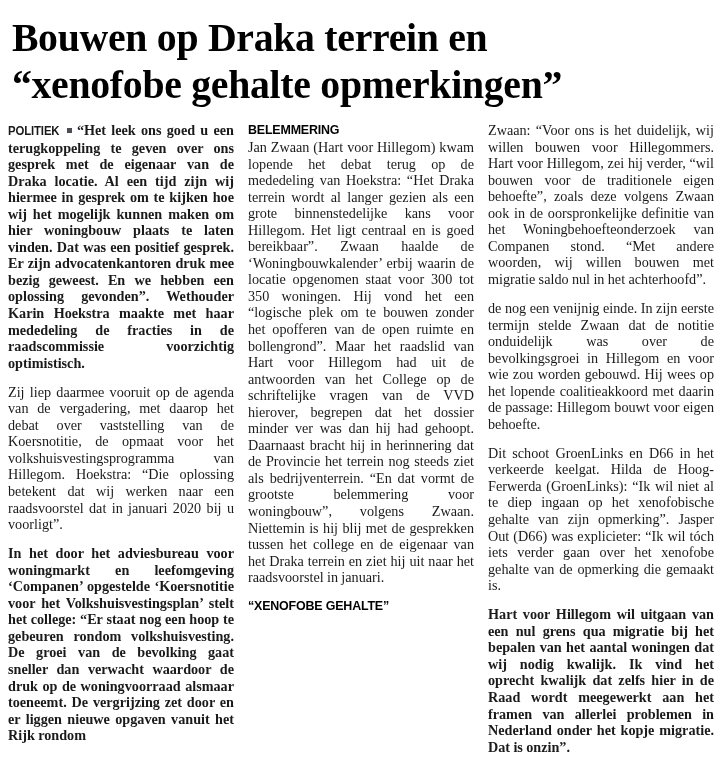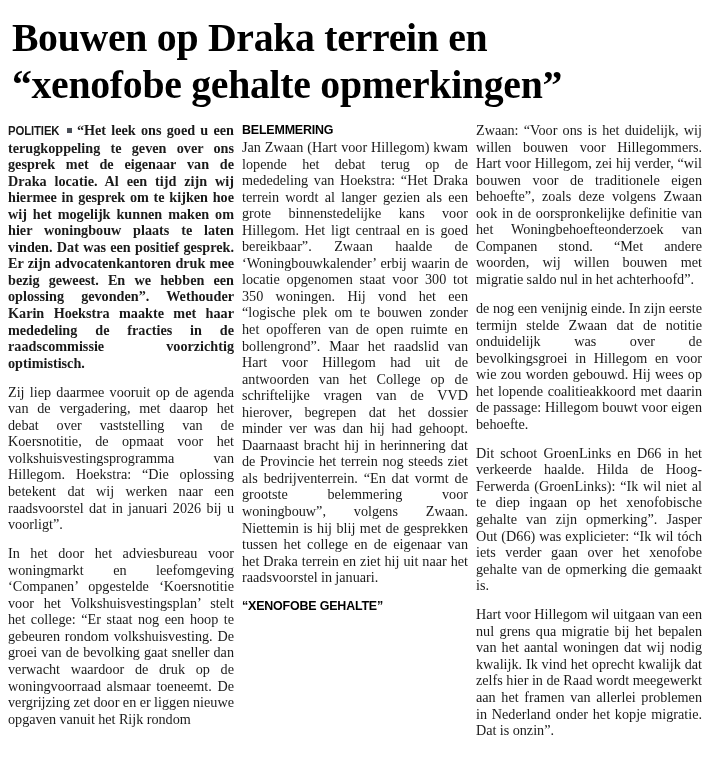--- a/index.html
+++ b/index.html
@@ -33,39 +33,39 @@
     margin: 0 0 14px 0;
     padding: 0 4px;
     transform: scaleX(0.97);
     transform-origin: left center;
     white-space: pre-line;
   }
 
   
   .columns {
     display: flex;
-    gap: 8px;
+    gap: 14px;
     align-items: flex-start;
   }
   .col {
     width: 226px;
     flex: 0 0 226px;
   }
 
   
   .para {
     font-size: 14.2px;
     line-height: 16.55px;
     text-align: justify;
     margin: 0 0 12.5px 0;
     hyphens: auto;
     -webkit-hyphens: auto;
     word-spacing: -0.2px;
   }
-  .para:last-child { margin-bottom: 0; }
+  .para:last-child { margin-bottom: 0; font-weight: bold; }
 
   .para.lead {
     font-weight: 700;
   }
 
   .kicker {
     font-family: "Liberation Sans", "DejaVu Sans", sans-serif;
     font-weight: 700;
     font-size: 12.4px;
     letter-spacing: -0.15px;
@@ -100,39 +100,39 @@
 <div class="page">
 
   <h1 class="headline">Bouwen op Draka terrein en
 “xenofobe gehalte opmerkingen”</h1>
 
   <div class="columns">
 
     <div class="col">
       <p class="para lead"><span class="kicker">POLITIEK</span><span class="bullet"></span><span>“Het leek ons goed u een terugkoppeling te geven over ons gesprek met de eigenaar van de Draka locatie. Al een tijd zijn wij hiermee in gesprek om te kijken hoe wij het mogelijk kunnen maken om hier woningbouw plaats te laten vinden. Dat was een positief gesprek. Er zijn advocatenkantoren druk mee bezig geweest. En we hebben een oplossing gevonden”. Wethouder Karin Hoekstra maakte met haar mededeling de fracties in de raadscommissie voorzichtig optimistisch.</span></p>
 
-      <p class="para">Zij liep daarmee vooruit op de agenda van de vergadering, met daarop het debat over vaststelling van de Koersnotitie, de opmaat voor het volkshuisvestingsprogramma van Hillegom. Hoekstra: “Die oplossing betekent dat wij werken naar een raadsvoorstel dat in januari 2026 bij u voorligt”.</p>
+      <p class="para">Zij liep daarmee vooruit op de agenda van de vergadering, met daarop het debat over vaststelling van de Koersnotitie, de opmaat voor het volkshuisvestingsprogramma van Hillegom. Hoekstra: “Die oplossing betekent dat wij werken naar een raadsvoorstel dat in januari 2020 bij u voorligt”.</p>
 
       <p class="para">In het door het adviesbureau voor woningmarkt en leefomgeving ‘Companen’ opgestelde ‘Koersnotitie voor het Volkshuisvestingsplan’ stelt het college: “Er staat nog een hoop te gebeuren rondom volkshuisvesting. De groei van de bevolking gaat sneller dan verwacht waardoor de druk op de woningvoorraad alsmaar toeneemt. De vergrijzing zet door en er liggen nieuwe opgaven vanuit het Rijk rondom</p>
     </div>
 
     <div class="col">
 
       <h2 class="subhead">BELEMMERING</h2>
 
       <p class="para">Jan Zwaan (Hart voor Hillegom) kwam lopende het debat terug op de mededeling van Hoekstra: “Het Draka terrein wordt al langer gezien als een grote binnenstedelijke kans voor Hillegom. Het ligt centraal en is goed bereikbaar”. Zwaan haalde de ‘Woningbouwkalender’ erbij waarin de locatie opgenomen staat voor 300 tot 350 woningen. Hij vond het een “logische plek om te bouwen zonder het opofferen van de open ruimte en bollengrond”. Maar het raadslid van Hart voor Hillegom had uit de antwoorden van het College op de schriftelijke vragen van de VVD hierover, begrepen dat het dossier minder ver was dan hij had gehoopt. Daarnaast bracht hij in herinnering dat de Provincie het terrein nog steeds ziet als bedrijventerrein. “En dat vormt de grootste belemmering voor woningbouw”, volgens Zwaan. Niettemin is hij blij met de gesprekken tussen het college en de eigenaar van het Draka terrein en ziet hij uit naar het raadsvoorstel in januari.</p>
 
       <h2 class="subhead">“XENOFOBE GEHALTE”</h2>
 
     </div>
 
     <div class="col">
       <p class="para">Zwaan: “Voor ons is het duidelijk, wij willen bouwen voor Hillegommers. Hart voor Hillegom, zei hij verder, “wil bouwen voor de traditionele eigen behoefte”, zoals deze volgens Zwaan ook in de oorspronkelijke definitie van het Woningbehoefteonderzoek van Companen stond. “Met andere woorden, wij willen bouwen met migratie saldo nul in het achterhoofd”.</p>
 
       <p class="para">de nog een venijnig einde. In zijn eerste termijn stelde Zwaan dat de notitie onduidelijk was over de bevolkingsgroei in Hillegom en voor wie zou worden gebouwd. Hij wees op het lopende coalitieakkoord met daarin de passage: Hillegom bouwt voor eigen behoefte.</p>
 
-      <p class="para">Dit schoot GroenLinks en D66 in het verkeerde haalde. Hilda de Hoog-Ferwerda (GroenLinks): “Ik wil niet al te diep ingaan op het xenofobische gehalte van zijn opmerking”. Jasper Out (D66) was explicieter: “Ik wil tóch iets verder gaan over het xenofobe gehalte van de opmerking die gemaakt is.</p>
+      <p class="para">Dit schoot GroenLinks en D66 in het verkeerde keelgat. Hilda de Hoog-Ferwerda (GroenLinks): “Ik wil niet al te diep ingaan op het xenofobische gehalte van zijn opmerking”. Jasper Out (D66) was explicieter: “Ik wil tóch iets verder gaan over het xenofobe gehalte van de opmerking die gemaakt is.</p>
 
       <p class="para">Hart voor Hillegom wil uitgaan van een nul grens qua migratie bij het bepalen van het aantal woningen dat wij nodig kwalijk. Ik vind het oprecht kwalijk dat zelfs hier in de Raad wordt meegewerkt aan het framen van allerlei problemen in Nederland onder het kopje migratie. Dat is onzin”.</p>
     </div>
 
   </div>
 </div>
 
 </body></html>

